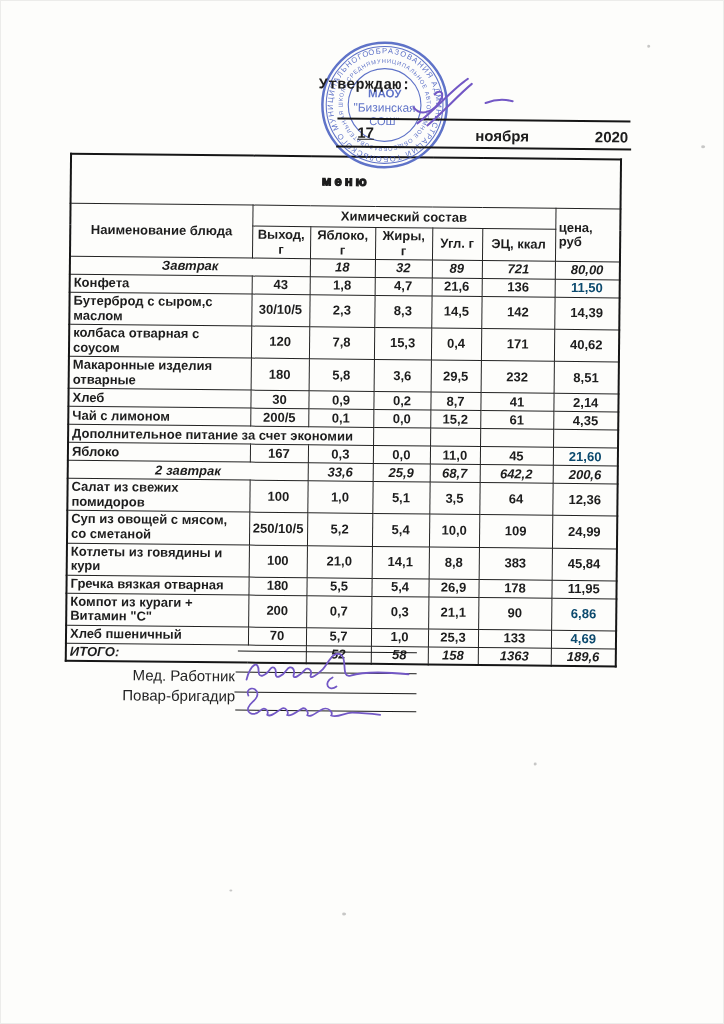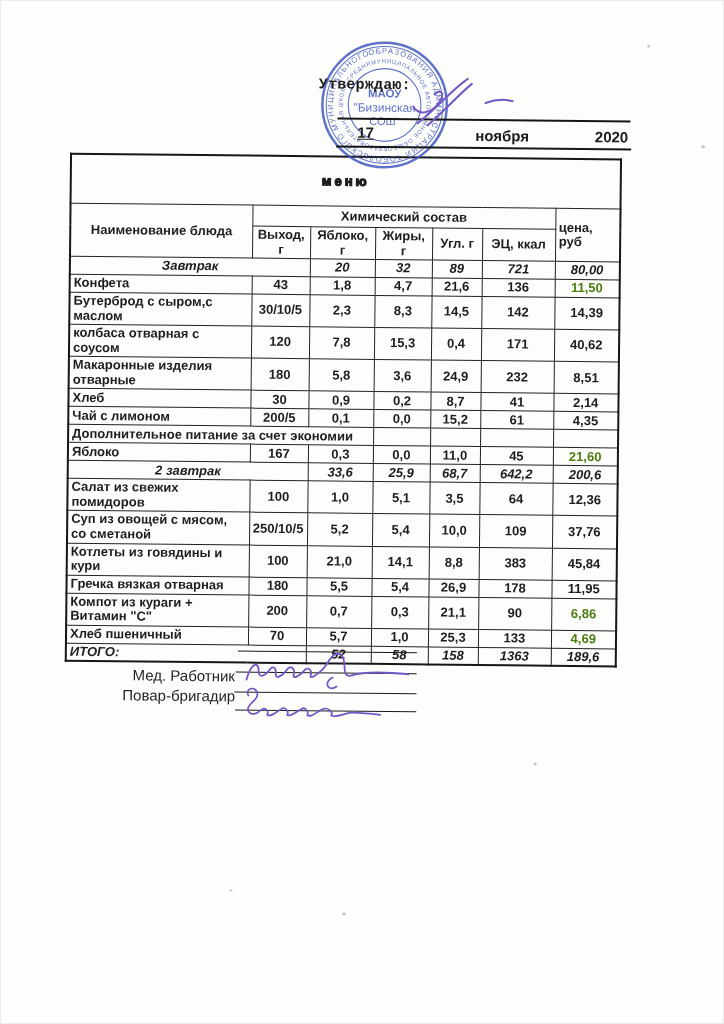--- a/index.html
+++ b/index.html
@@ -34,21 +34,21 @@
   .hdr-chem{height:18px;text-align:center;font-size:11px;font-weight:bold;}
   .hdr-sub{height:17px;text-align:center;font-size:11px;}
   .hdr-price{font-size:14px;}
   td.name{text-align:left;padding-left:3px;}
   td.num{text-align:center;}
   td.price{text-align:center;padding-top:4px;}
   td.em{font-style:italic;font-size:14px;}
   td.section-name{text-align:center;font-style:italic;font-size:14px;}
   td.total-name{text-align:left;font-style:italic;font-size:16px;padding-left:3px;}
   td.note-name{text-align:left;font-size:13px;}
-  td.faded{color:#4d7c0f;font-weight:normal;}
+  td.faded{color:#0c4a6e;font-weight:normal;}
   tr.r-item{height:18px;}
   
   .sline{position:absolute;height:0;border-top:1.8px solid #1a1a1a;z-index:2;}
   .sl1{left:243px;top:649px;width:179px;}
   .sl2{left:241px;top:670px;width:181px;}
   .sl3{left:240px;top:690px;width:182px;}
   .sl4{left:241px;top:708px;width:181px;}
   .sig-label{position:absolute;z-index:3;font-size:15px;color:#242424;}
   .lbl-med{left:138px;top:666px;}
   .lbl-cook{left:128px;top:686px;}
@@ -123,21 +123,21 @@
         </tr>
         <tr>
           <td class="hdr-sub">Выход, г</td>
           <td class="hdr-sub">Яблоко, г</td>
           <td class="hdr-sub">Жиры, г</td>
           <td class="hdr-sub">Угл. г</td>
           <td class="hdr-sub">ЭЦ, ккал</td>
         </tr>
       <tr class="r-item">
             <td colspan="2" class="section-name">Завтрак</td>
-            <td class="num em">20</td>
+            <td class="num em">18</td>
             <td class="num em">32</td>
             <td class="num em">89</td>
             <td class="num em">721</td>
             <td class="price em">80,00</td>
           </tr>
           <tr class="r-item">
             <td class="name">Конфета</td>
             <td class="num">43</td>
             <td class="num">1,8</td>
             <td class="num">4,7</td>
@@ -161,21 +161,21 @@
             <td class="num">15,3</td>
             <td class="num">0,4</td>
             <td class="num">171</td>
             <td class="price">40,62</td>
           </tr>
           <tr class="r-item">
             <td class="name">Макаронные изделия отварные</td>
             <td class="num">180</td>
             <td class="num">5,8</td>
             <td class="num">3,6</td>
-            <td class="num">24,9</td>
+            <td class="num">29,5</td>
             <td class="num">232</td>
             <td class="price">8,51</td>
           </tr>
           <tr class="r-item">
             <td class="name">Хлеб</td>
             <td class="num">30</td>
             <td class="num">0,9</td>
             <td class="num">0,2</td>
             <td class="num">8,7</td>
             <td class="num">41</td>
@@ -223,21 +223,21 @@
             <td class="num">64</td>
             <td class="price">12,36</td>
           </tr>
           <tr class="r-item">
             <td class="name">Суп из овощей с мясом, со сметаной</td>
             <td class="num">250/10/5</td>
             <td class="num">5,2</td>
             <td class="num">5,4</td>
             <td class="num">10,0</td>
             <td class="num">109</td>
-            <td class="price">37,76</td>
+            <td class="price">24,99</td>
           </tr>
           <tr class="r-item">
             <td class="name">Котлеты  из говядины и кури</td>
             <td class="num">100</td>
             <td class="num">21,0</td>
             <td class="num">14,1</td>
             <td class="num">8,8</td>
             <td class="num">383</td>
             <td class="price">45,84</td>
           </tr>

